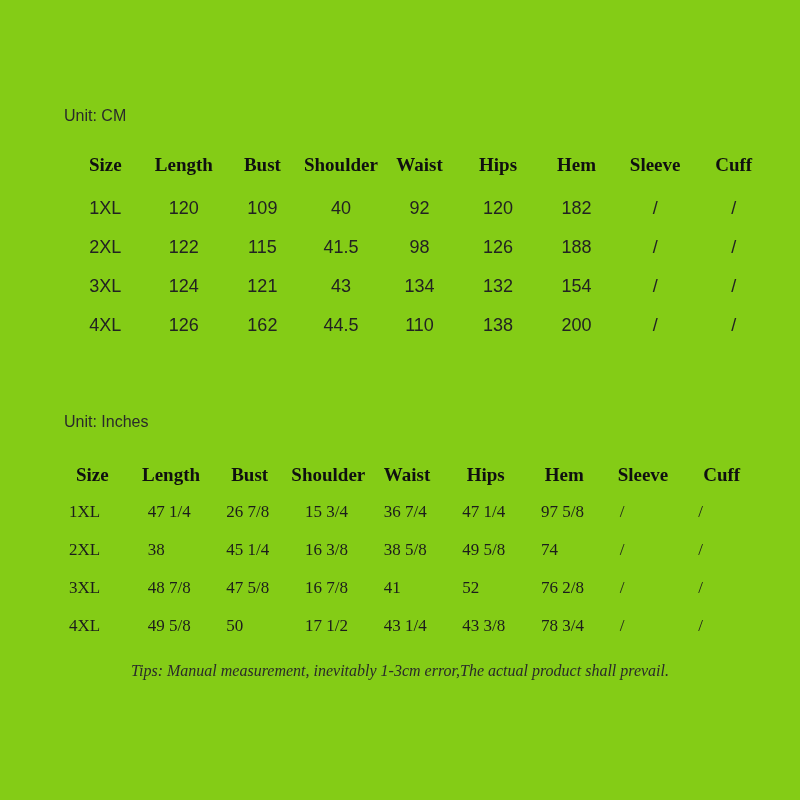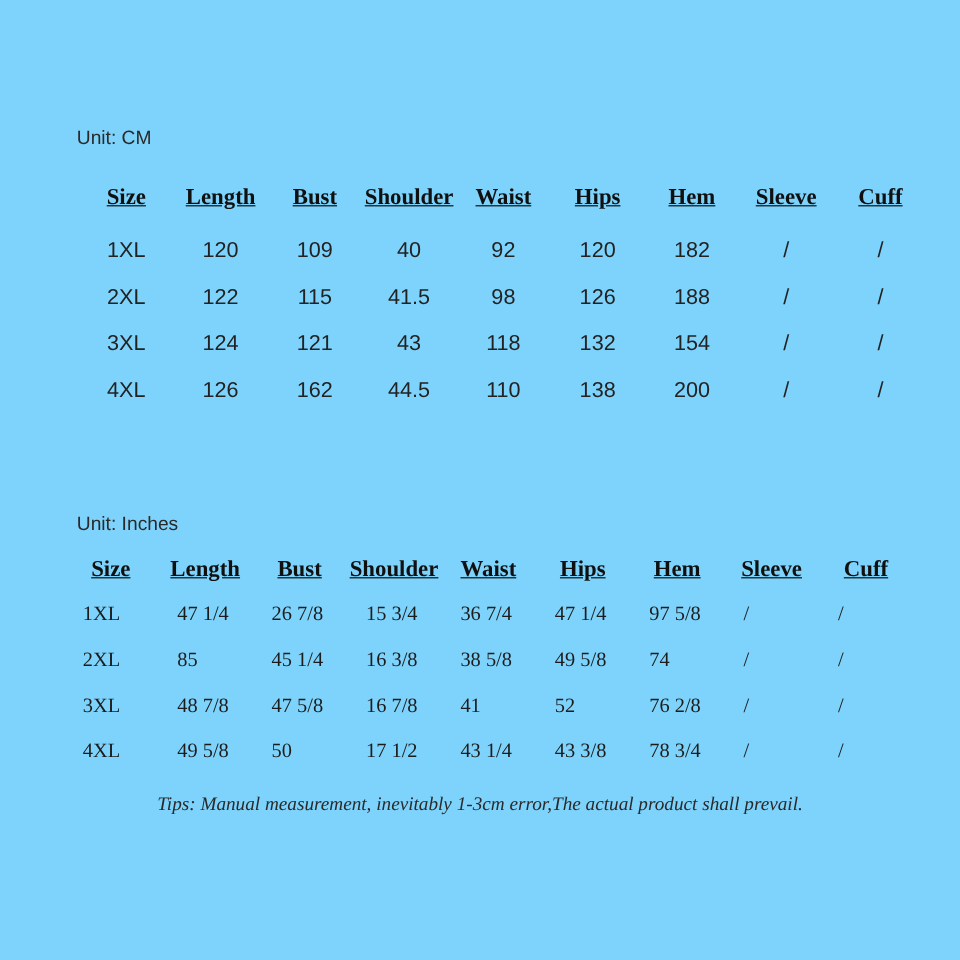--- a/index.html
+++ b/index.html
@@ -1,19 +1,19 @@
 <!DOCTYPE html>
 <html><head>
 <meta charset="utf-8">
 <style>
   html,body{margin:0;padding:0;background:#ffffff;}
   .canvas{
     position:relative;
     width:800px;height:800px;
-    background:#7dd3fc;
+    background:#84cc16;
     overflow:hidden;
     color:#1e1e1e;
   }
   .unit-label{
     position:absolute;
     left:64px;
     font-family:"Liberation Sans",sans-serif;
     font-size:16px;
     line-height:20px;
     color:#2a2a2a;
@@ -26,21 +26,20 @@
     grid-template-columns:repeat(9,1fr);
     height:26px;
     align-items:center;
   }
   .header-row{
     font-family:"Liberation Serif",serif;
     font-weight:bold;
     font-size:19px;
     color:#101010;
     margin-bottom:17px;
-    text-decoration:underline;
   }
   .inches .header-row{margin-bottom:11px;}
   .cm .data-row{
     font-family:"Liberation Sans",sans-serif;
     font-size:18px;
     color:#222222;
     margin-bottom:13px;
   }
   .inches .data-row{
     font-family:"Liberation Serif",serif;
@@ -99,40 +98,40 @@
         <div class="cell">126</div>
         <div class="cell">188</div>
         <div class="cell">/</div>
         <div class="cell">/</div>
       </div>
       <div class="row data-row">
         <div class="cell">3XL</div>
         <div class="cell">124</div>
         <div class="cell">121</div>
         <div class="cell">43</div>
-        <div class="cell">118</div>
+        <div class="cell">134</div>
         <div class="cell">132</div>
         <div class="cell">154</div>
         <div class="cell">/</div>
         <div class="cell">/</div>
       </div>
       <div class="row data-row">
         <div class="cell">4XL</div>
         <div class="cell">126</div>
         <div class="cell">162</div>
         <div class="cell">44.5</div>
         <div class="cell">110</div>
         <div class="cell">138</div>
         <div class="cell">200</div>
         <div class="cell">/</div>
         <div class="cell">/</div>
       </div>
     </div>
 
-  <div class="unit-label" style="top:428px">Unit: Inches</div>
+  <div class="unit-label" style="top:412px">Unit: Inches</div>
 
   <div class="tbl inches" style="left:53px;top:462px;width:708px">
       <div class="row header-row">
         <div class="cell">Size</div>
         <div class="cell">Length</div>
         <div class="cell">Bust</div>
         <div class="cell">Shoulder</div>
         <div class="cell">Waist</div>
         <div class="cell">Hips</div>
         <div class="cell">Hem</div>
@@ -145,21 +144,21 @@
         <div class="cell">26 7/8</div>
         <div class="cell">15 3/4</div>
         <div class="cell">36 7/4</div>
         <div class="cell">47 1/4</div>
         <div class="cell">97 5/8</div>
         <div class="cell">/</div>
         <div class="cell">/</div>
       </div>
       <div class="row data-row">
         <div class="cell">2XL</div>
-        <div class="cell">85</div>
+        <div class="cell">38</div>
         <div class="cell">45 1/4</div>
         <div class="cell">16 3/8</div>
         <div class="cell">38 5/8</div>
         <div class="cell">49 5/8</div>
         <div class="cell">74</div>
         <div class="cell">/</div>
         <div class="cell">/</div>
       </div>
       <div class="row data-row">
         <div class="cell">3XL</div>

